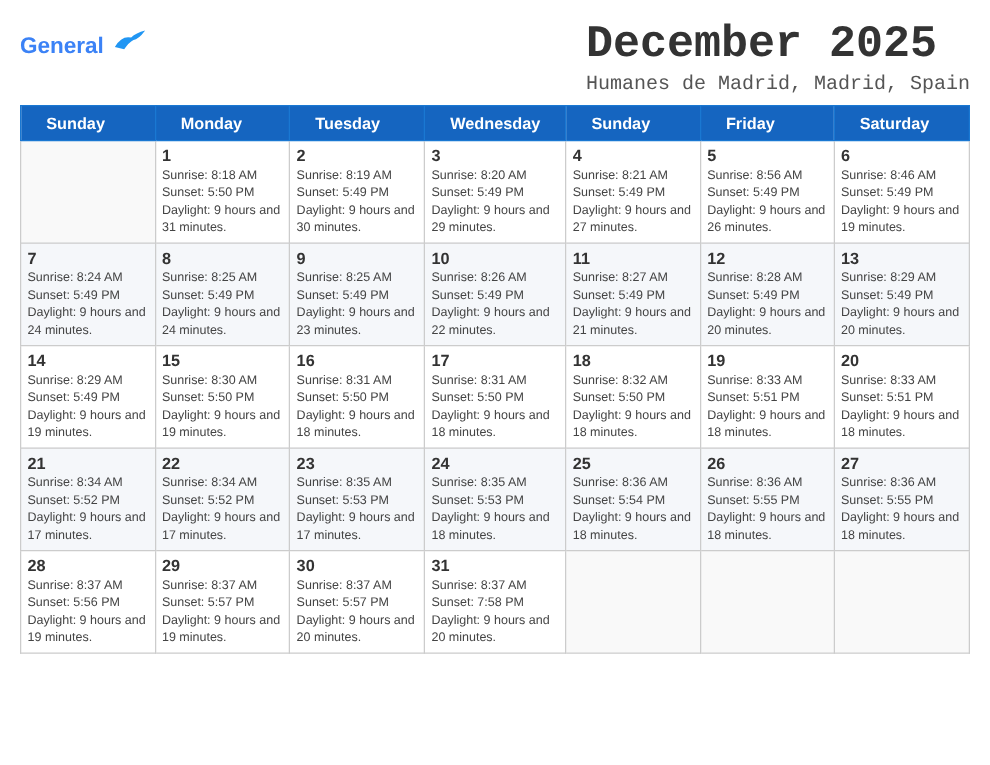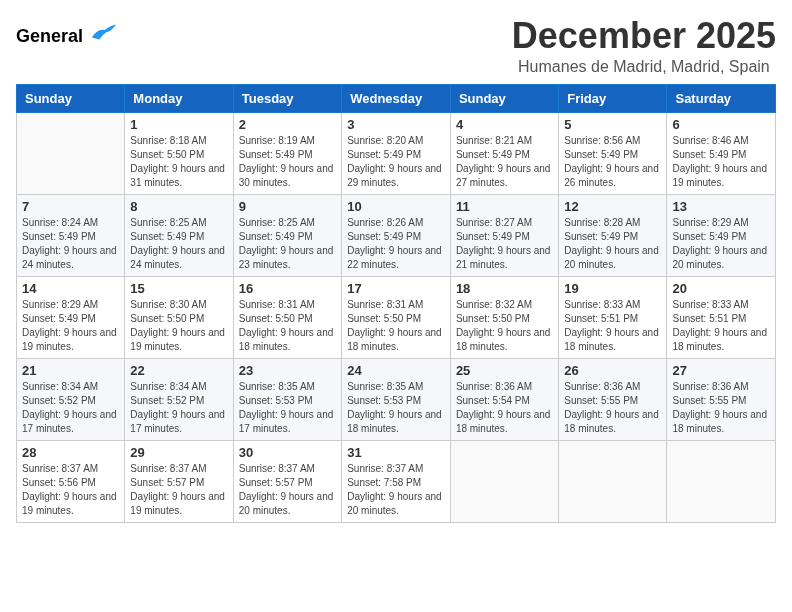--- a/index.html
+++ b/index.html
@@ -21,29 +21,30 @@
       align-items: center;
       margin-top: 4px;
     }
     .logo-text {
       font-size: 18px;
       font-weight: bold;
       color: #333;
       line-height: 1.1;
     }
     .logo-text span {
-      color: #000000;
+      color: #3b82f6;
     }
     .logo-bird {
       width: 28px;
       height: 22px;
       margin-left: 2px;
     }
     .title-section {
-      text-align: center;
+      text-align: left;
+      font-family: Liberation Mono, monospace;
     }
     .month-year {
       font-size: 36px;
       font-weight: bold;
       color: #333;
       line-height: 1.1;
     }
     .location {
       font-size: 16px;
       color: #555;
@@ -52,21 +53,21 @@
     .calendar {
       width: 100%;
       border-collapse: collapse;
       border: 1px solid #ccc;
     }
     .calendar th {
       background-color: #1565C0;
       color: #fff;
       font-size: 13px;
       font-weight: bold;
-      padding: 6px 8px;
+      padding: 6px 20px;
       text-align: left;
       border: 1px solid #1a78d2;
     }
     .calendar td {
       vertical-align: top;
       border: 1px solid #ccc;
       padding: 4px 5px;
       width: 109px;
       min-height: 80px;
       font-size: 10.5px;

